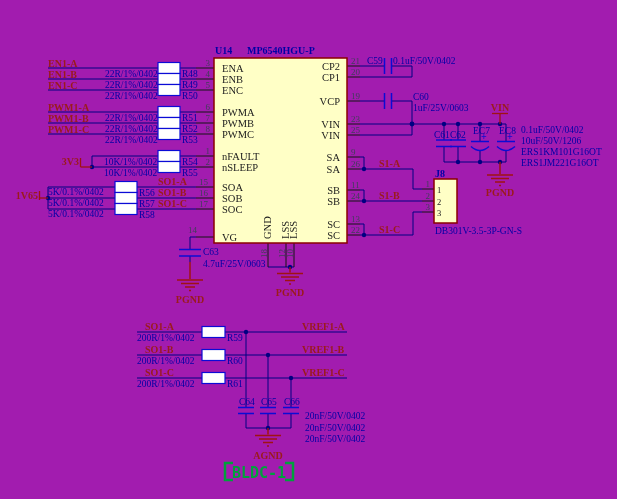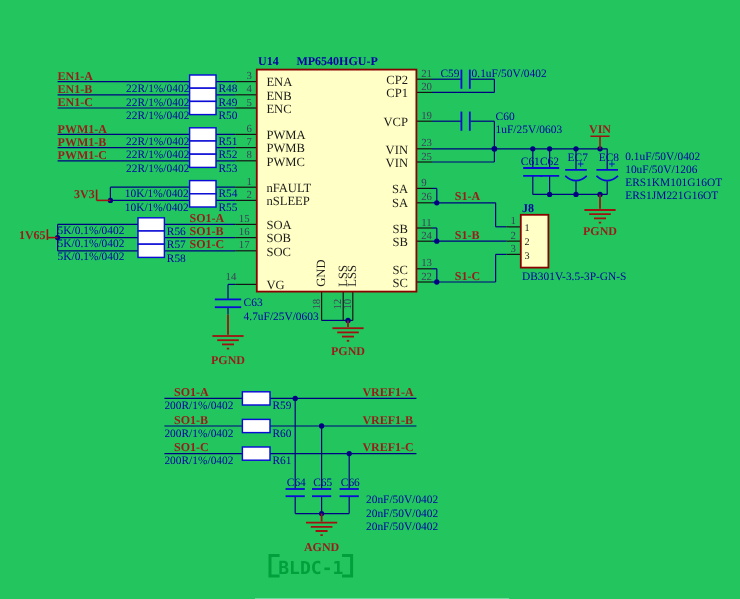--- a/index.html
+++ b/index.html
@@ -1,16 +1,16 @@
 <!DOCTYPE html>
 <html><head>
 <meta charset="utf-8">
 <style>
   html,body{margin:0;padding:0;background:#E9FFFC;}
-  #canvas{width:617px;height:499px;position:relative;background:#22c55e;overflow:hidden;}
+  #canvas{width:617px;height:499px;position:relative;background:#a21caf;overflow:hidden;}
   svg{display:block;}
   text{font-family:"Liberation Serif","DejaVu Serif",serif;}
   .w{stroke:#000082;stroke-width:1;fill:none;}
   .p{stroke:#141414;stroke-width:1;fill:none;}
   .cb{stroke:#0b0bd6;stroke-width:1.5;fill:none;}
   .rb{stroke:#0b0bd6;stroke-width:1.2;fill:#ffffff;}
   .gnd{stroke:#A01212;stroke-width:1.5;fill:none;}
   .pw{stroke:#A01212;stroke-width:1.3;fill:none;}
   .body{fill:#FFFFC6;stroke:#8B0000;stroke-width:1.5;}
   .net{fill:#9B1B1B;font-size:10px;font-weight:bold;}

